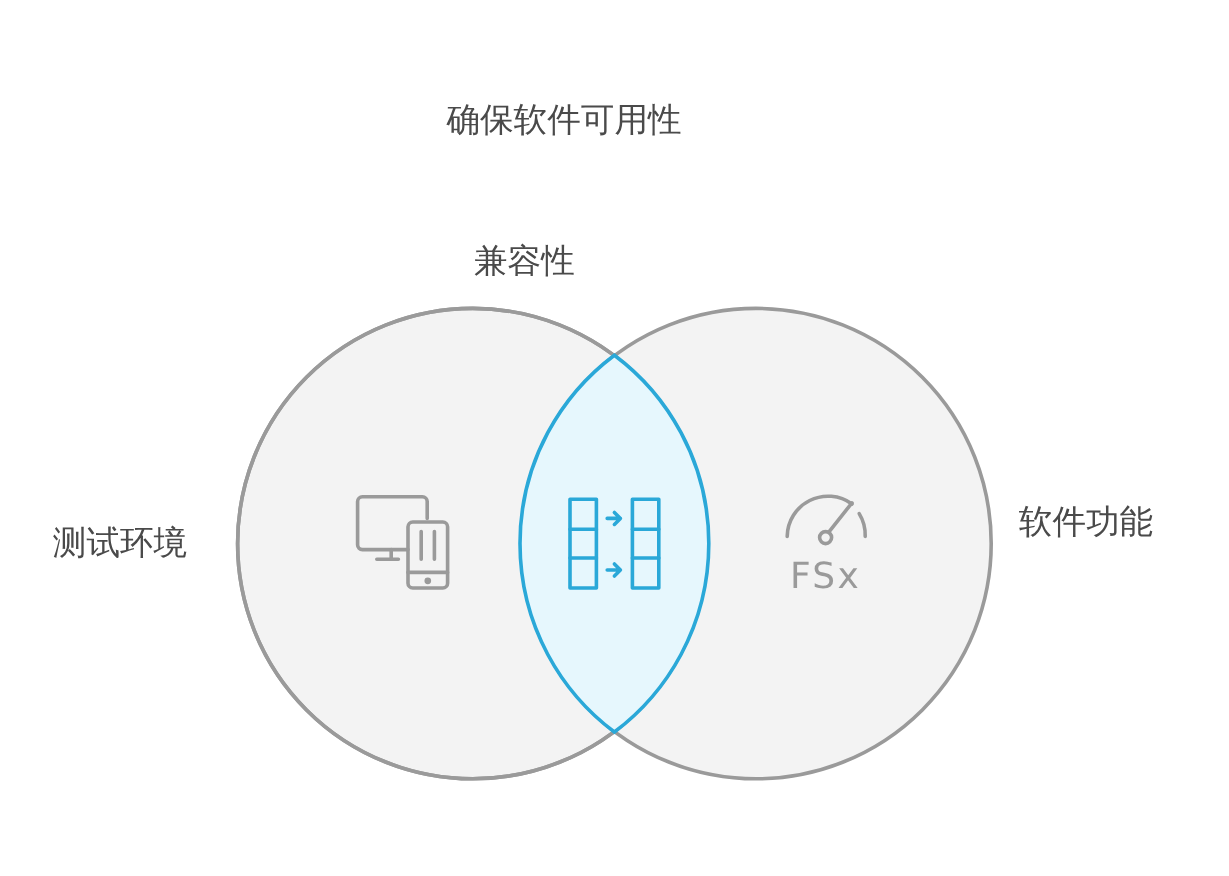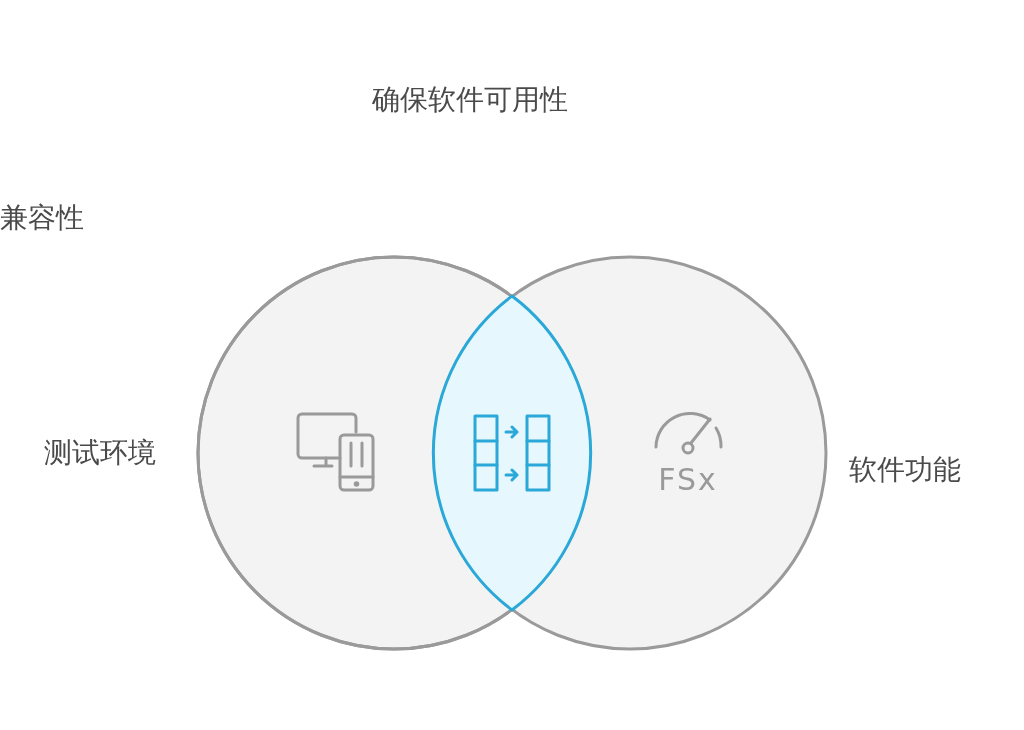--- a/index.html
+++ b/index.html
@@ -1,23 +1,23 @@
 <!DOCTYPE html>
 <html><head>
   <meta charset="utf-8">
   <style>
     html, body { margin: 0; padding: 0; background: #ffffff; }
     body { width: 1024px; height: 730px; position: relative; overflow: hidden;
            font-family: "DejaVu Sans", "Liberation Sans", sans-serif; }
     .label { position: absolute; color: #4a4a4a; font-size: 28px; white-space: nowrap;
              line-height: 1; }
     #title { left: 0; width: 940px; top: 86px; text-align: center; }
-    #overlap-label { left: 0; width: 874px; top: 204px; text-align: left; }
+    #overlap-label { left: 0; width: 874px; top: 204px; text-align: center; }
     #left-label { left: 44px; top: 439px; }
-    #right-label { left: 849px; top: 456px; }
+    #right-label { left: 849px; top: 421px; }
     svg.diagram { position: absolute; left: 0; top: 0; }
   </style>
 </head>
 <body>
 
 <div class="label" id="title">确保软件可用性</div>
 <div class="label" id="overlap-label">兼容性</div>
 <div class="label" id="left-label">测试环境</div>
 <div class="label" id="right-label">软件功能</div>
 

